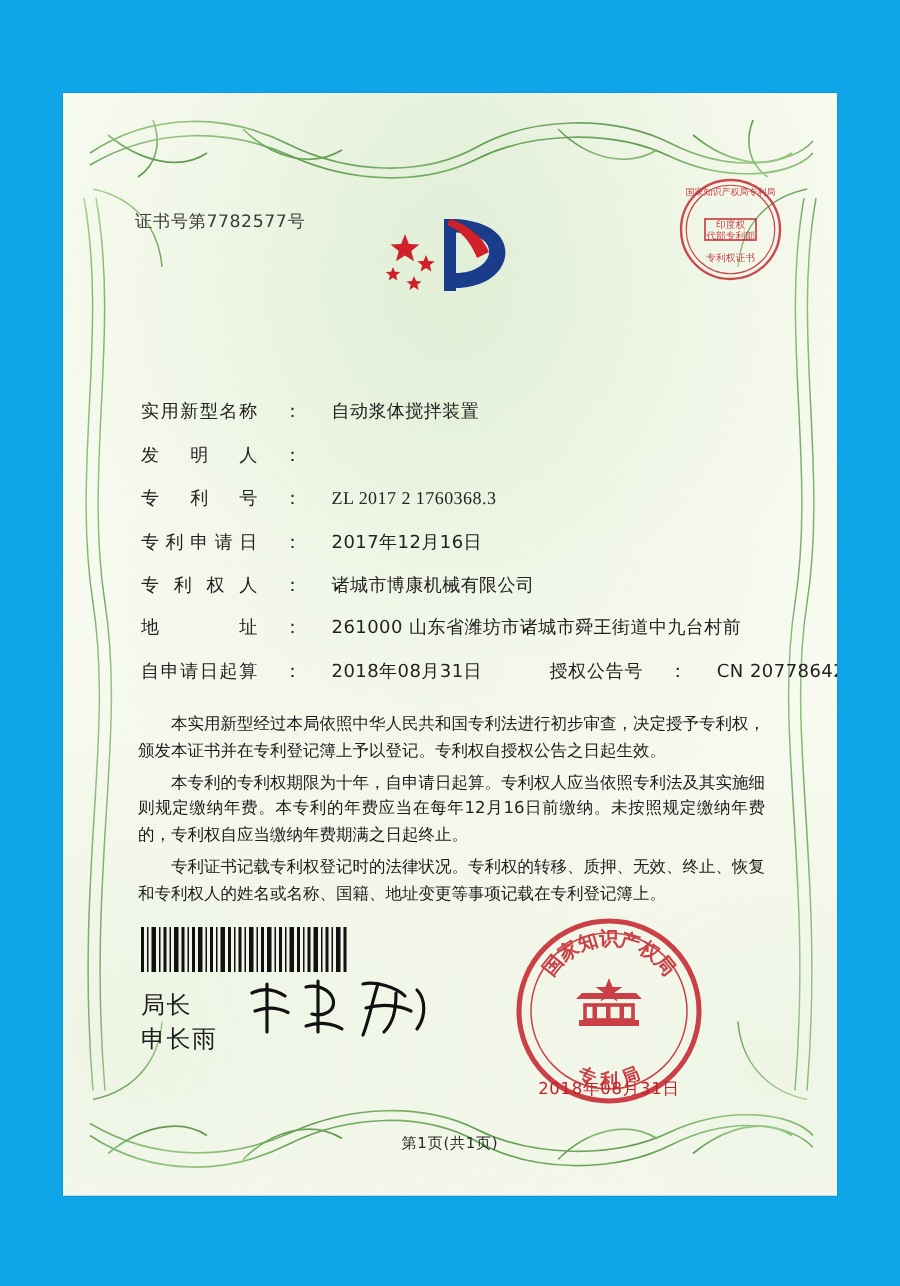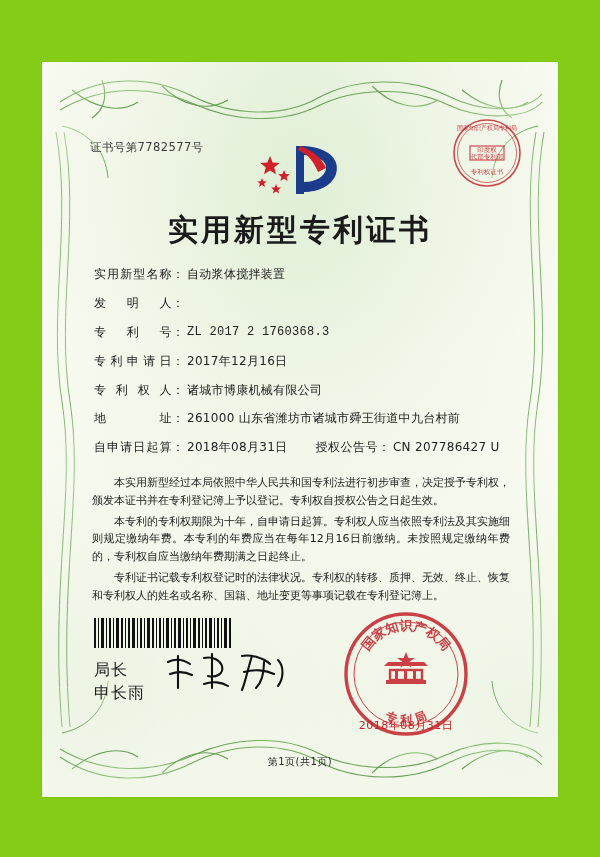--- a/index.html
+++ b/index.html
@@ -11,21 +11,21 @@
     width: 600px;
     height: 857px;
     font-family: "DejaVu Sans", sans-serif;
     overflow: hidden;
   }
 
   .page {
     position: relative;
     width: 600px;
     height: 857px;
-    background: #84cc16;
+    background: #0ea5e9;
   }
 
   
   .certificate {
     position: absolute;
     left: 42px;
     top: 62px;
     width: 516px;
     height: 735px;
     background: #fbfbf2;
@@ -103,20 +103,21 @@
     top: 205px;
     width: 420px;
   }
   .field-row {
     display: flex;
     align-items: center;
     margin-bottom: 14.5px;
     font-size: 12px;
     color: #222;
     line-height: 1.2;
+    gap: 17px;
   }
   .field-label {
     flex: 0 0 auto;
     white-space: nowrap;
     letter-spacing: 0.5px;
   }
   .field-label.spread {
     display: inline-block;
     width: 78px;
     text-align: justify;
@@ -124,21 +125,21 @@
   }
   .field-colon {
     margin: 0 3px 0 0;
   }
   .field-value {
     flex: 1 1 auto;
     white-space: nowrap;
     letter-spacing: 0.3px;
   }
   .field-value.mono {
-    font-family: Liberation Mono, monospace;
+    font-family: Liberation Serif, serif;
   }
   .field-row.two-col .field-value {
     flex: 0 0 auto;
     margin-right: 28px;
   }
   .secondary-label {
     flex: 0 0 auto;
     white-space: nowrap;
     letter-spacing: 0.5px;
   }
@@ -281,21 +282,20 @@
         <text x="37" y="14" text-anchor="middle">国家知识产权局专利局</text>
       </g>
       <rect x="20" y="30" width="34" height="14" fill="none" stroke="#c4212a" stroke-width="1.2" opacity="0.8"></rect>
       <g fill="#c4212a" opacity="0.85" font-family="DejaVu Sans" font-size="6.5">
         <text x="37" y="36" text-anchor="middle">印度权</text>
         <text x="37" y="43" text-anchor="middle">代部专利部</text>
         <text x="37" y="58" text-anchor="middle">专利权证书</text>
       </g>
     </svg>
 
-    <div class="title">实用新型专利证书</div>
 
     <div class="fields">
 
       <div class="field-row">
         <span class="field-label spread">实用新型名称</span>
         <span class="field-colon">：</span>
         <span class="field-value">自动浆体搅拌装置</span>
       </div>
 
       <div class="field-row">

